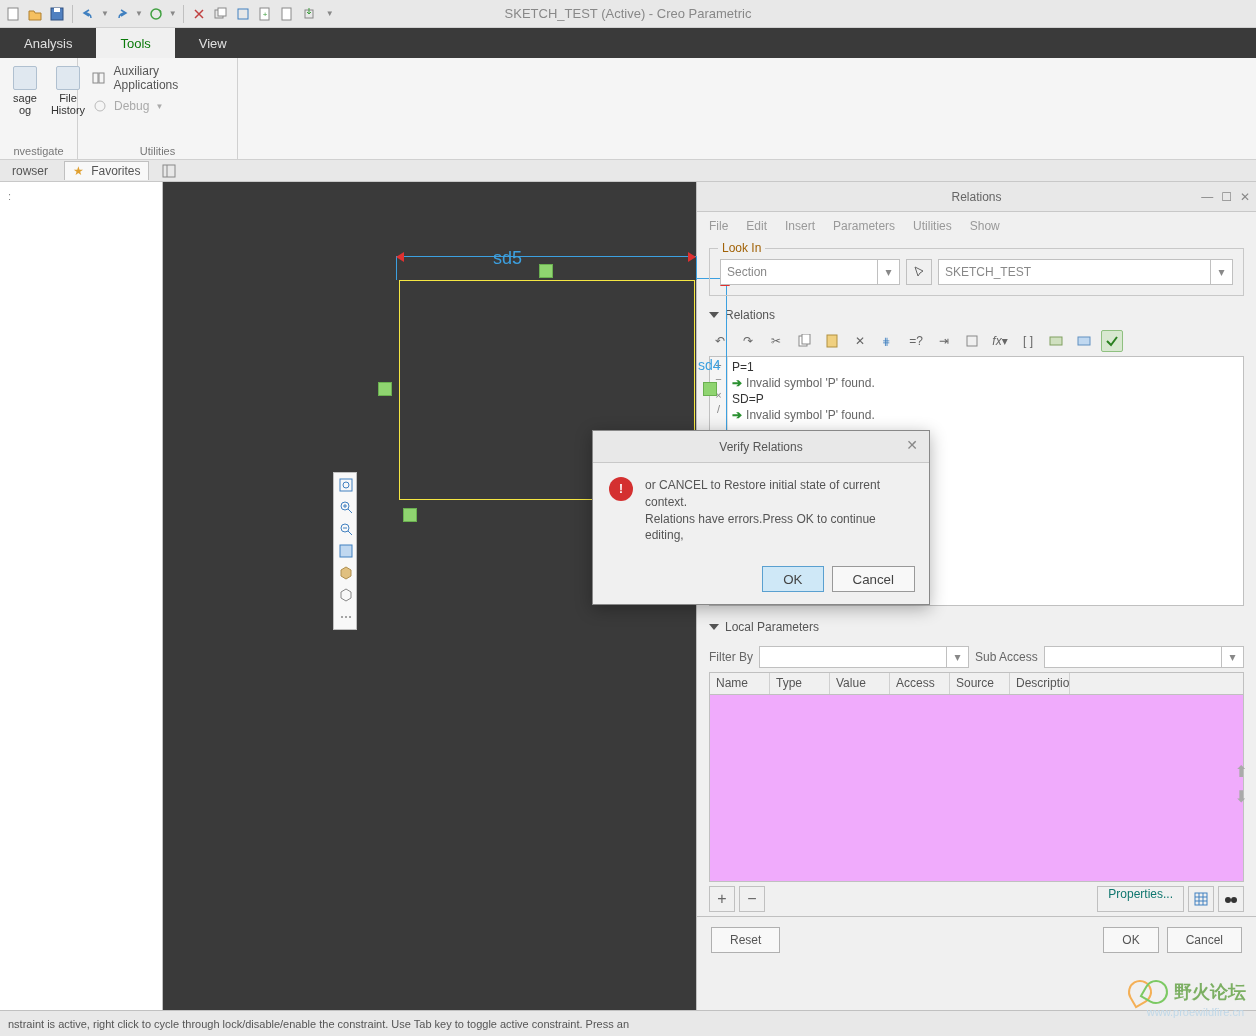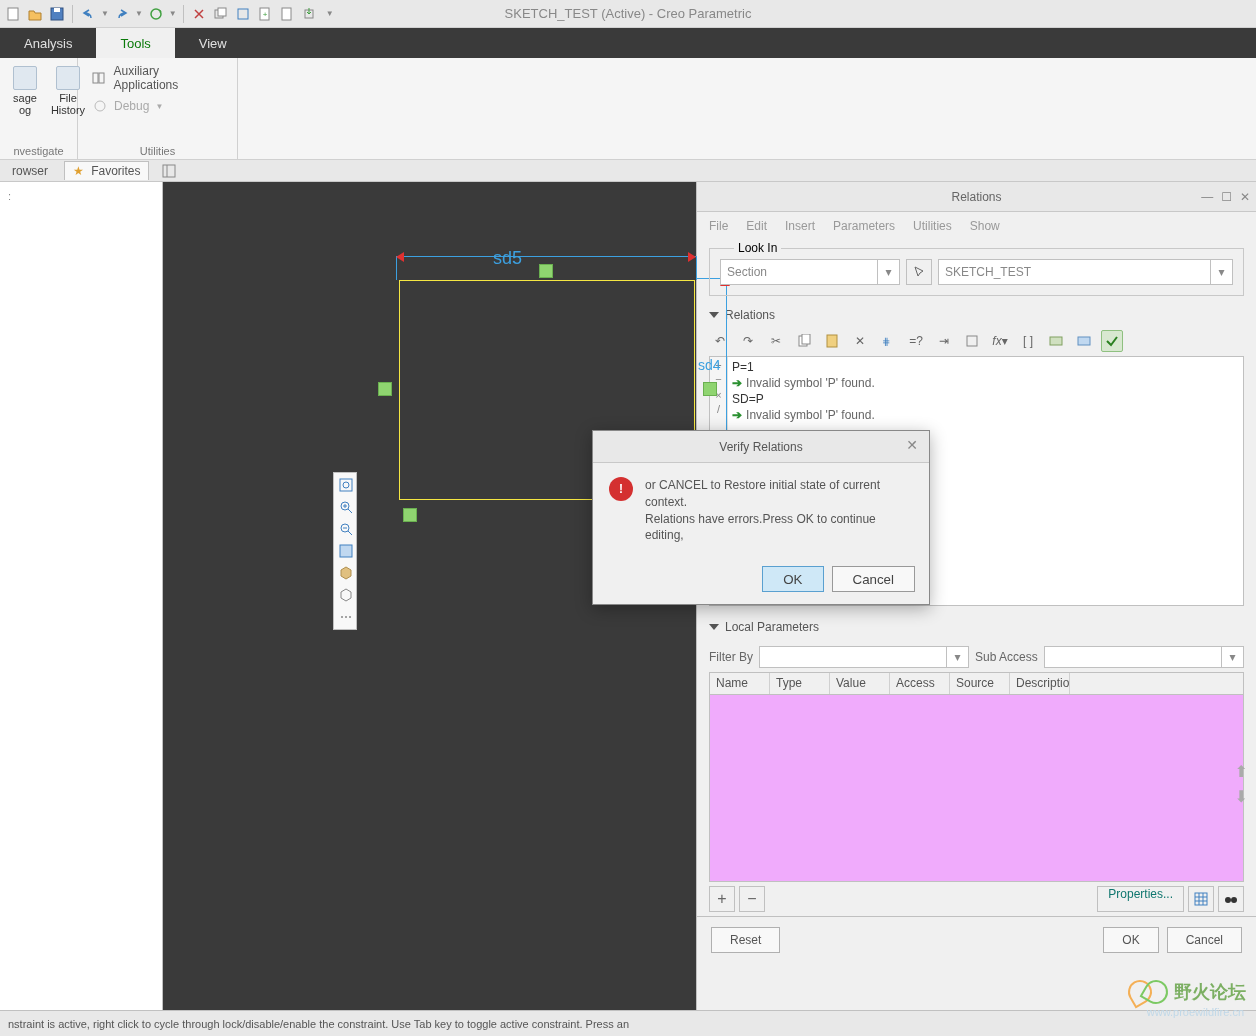--- a/index.html
+++ b/index.html
@@ -58,21 +58,21 @@
 
 .view-toolbar { position:absolute; left:170px; top:290px; width:24px; background:#f8f8f8; border:1px solid #c0c0c0; display:flex; flex-direction:column; gap:2px; padding:2px; }
 .view-tool { width:20px; height:20px; display:flex; align-items:center; justify-content:center; cursor:pointer; }
 
 
 .panel-title { height:30px; display:flex; align-items:center; justify-content:center; background:#e8e8e8; border-bottom:1px solid #c8c8c8; color:#666; position:relative; }
 .panel-title-controls { position:absolute; right:6px; display:flex; gap:8px; color:#888; }
 .panel-menu { height:28px; display:flex; align-items:center; gap:18px; padding:0 12px; color:#999; background:#f0f0f0; }
 .panel-menu span { cursor:pointer; }
 .fieldset { border:1px solid #c8c8c8; margin:8px 12px; padding:10px; position:relative; }
-.fieldset-label { position:absolute; top:-8px; left:24px; background:#f0f0f0; padding:0 4px; color:#000000; }
+.fieldset-label { position:absolute; top:-8px; left:8px; background:#f0f0f0; padding:0 4px; color:#a16207; }
 .lookin-row { display:flex; gap:6px; }
 .combo { flex:1; height:26px; border:1px solid #c0c0c0; background:#fff; display:flex; align-items:center; padding:0 6px; color:#888; position:relative; }
 .combo-arrow { position:absolute; right:0; top:0; width:22px; height:100%; border-left:1px solid #c0c0c0; display:flex; align-items:center; justify-content:center; }
 .sq-btn { width:26px; height:26px; border:1px solid #c0c0c0; background:#f0f0f0; display:flex; align-items:center; justify-content:center; cursor:pointer; }
 
 .collapse-hdr { display:flex; align-items:center; gap:6px; padding:4px 12px; color:#555; }
 .collapse-arrow { width:0;height:0;border-left:5px solid transparent;border-right:5px solid transparent;border-top:6px solid #555; }
 
 .rel-toolbar { display:flex; gap:6px; padding:4px 12px; align-items:center; }
 .rel-tool { width:22px; height:22px; display:flex; align-items:center; justify-content:center; cursor:pointer; color:#666; border-radius:2px; }

